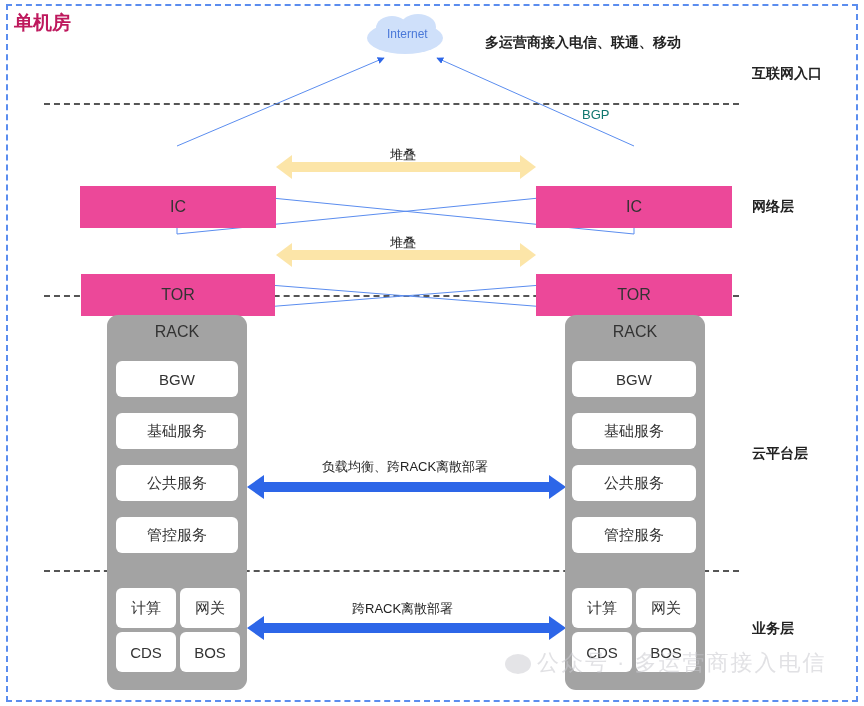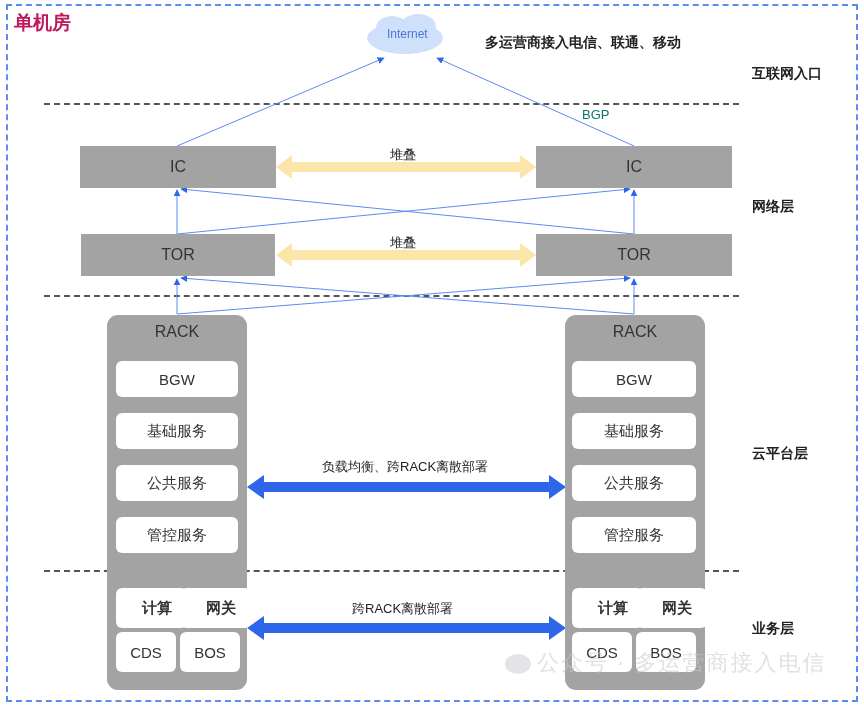--- a/index.html
+++ b/index.html
@@ -4,27 +4,27 @@
 <style>
   html, body { margin: 0; padding: 0; background: #ffffff; }
   body { width: 864px; height: 706px; position: relative; overflow: hidden;
          font-family: "Liberation Sans", "DejaVu Sans", sans-serif; color: #222; }
   .frame { position: absolute; left: 6px; top: 4px; width: 852px; height: 698px;
            border: 2px dashed #5b8def; box-sizing: border-box; }
   .abs { position: absolute; }
   .title { left: 14px; top: 10px; font-size: 19px; font-weight: bold; color: #be185d; }
   .layer-label { font-size: 14px; font-weight: bold; color: #222; white-space: nowrap; }
   .sep { position: absolute; height: 0; border-top: 2px dashed #555; }
-  .ybox { position: absolute; background: #a3a3a3; display: flex; align-items: center; justify-content: center;
-          font-size: 16px; color: #333; }
+  .ybox { position: absolute; background: #ec4899; display: flex; align-items: center; justify-content: center;
+          font-size: 16px; color: #333; margin-top: 40px; }
   .rack { position: absolute; background: #a3a3a3; border-radius: 11px; }
   .rack-title { position: absolute; left: 0; right: 0; top: 8px; text-align: center; font-size: 16px; color: #333; }
   .svc { position: absolute; background: #fff; border-radius: 6px; display: flex; align-items: center; justify-content: center;
          font-size: 15px; color: #333; }
-  .svc.bold { font-weight: bold; padding-left: 11px; }
+  .svc.bold { font-weight: normal; }
   .arrow-label { font-size: 13px; color: #222; white-space: nowrap; text-align: center; }
   .cloud-label { font-size: 12px; color: #4a78d8; }
   .note { font-size: 14px; font-weight: bold; color: #222; }
   .bgp { font-size: 13px; color: #0f766e; }
   svg.lines { position: absolute; left: 0; top: 0; }
   .watermark { position: absolute; left: 505px; top: 648px; font-size: 22px; color: rgba(200,200,205,0.55); white-space: nowrap; letter-spacing: 2px; }
 </style>
 </head>
 <body>
 

